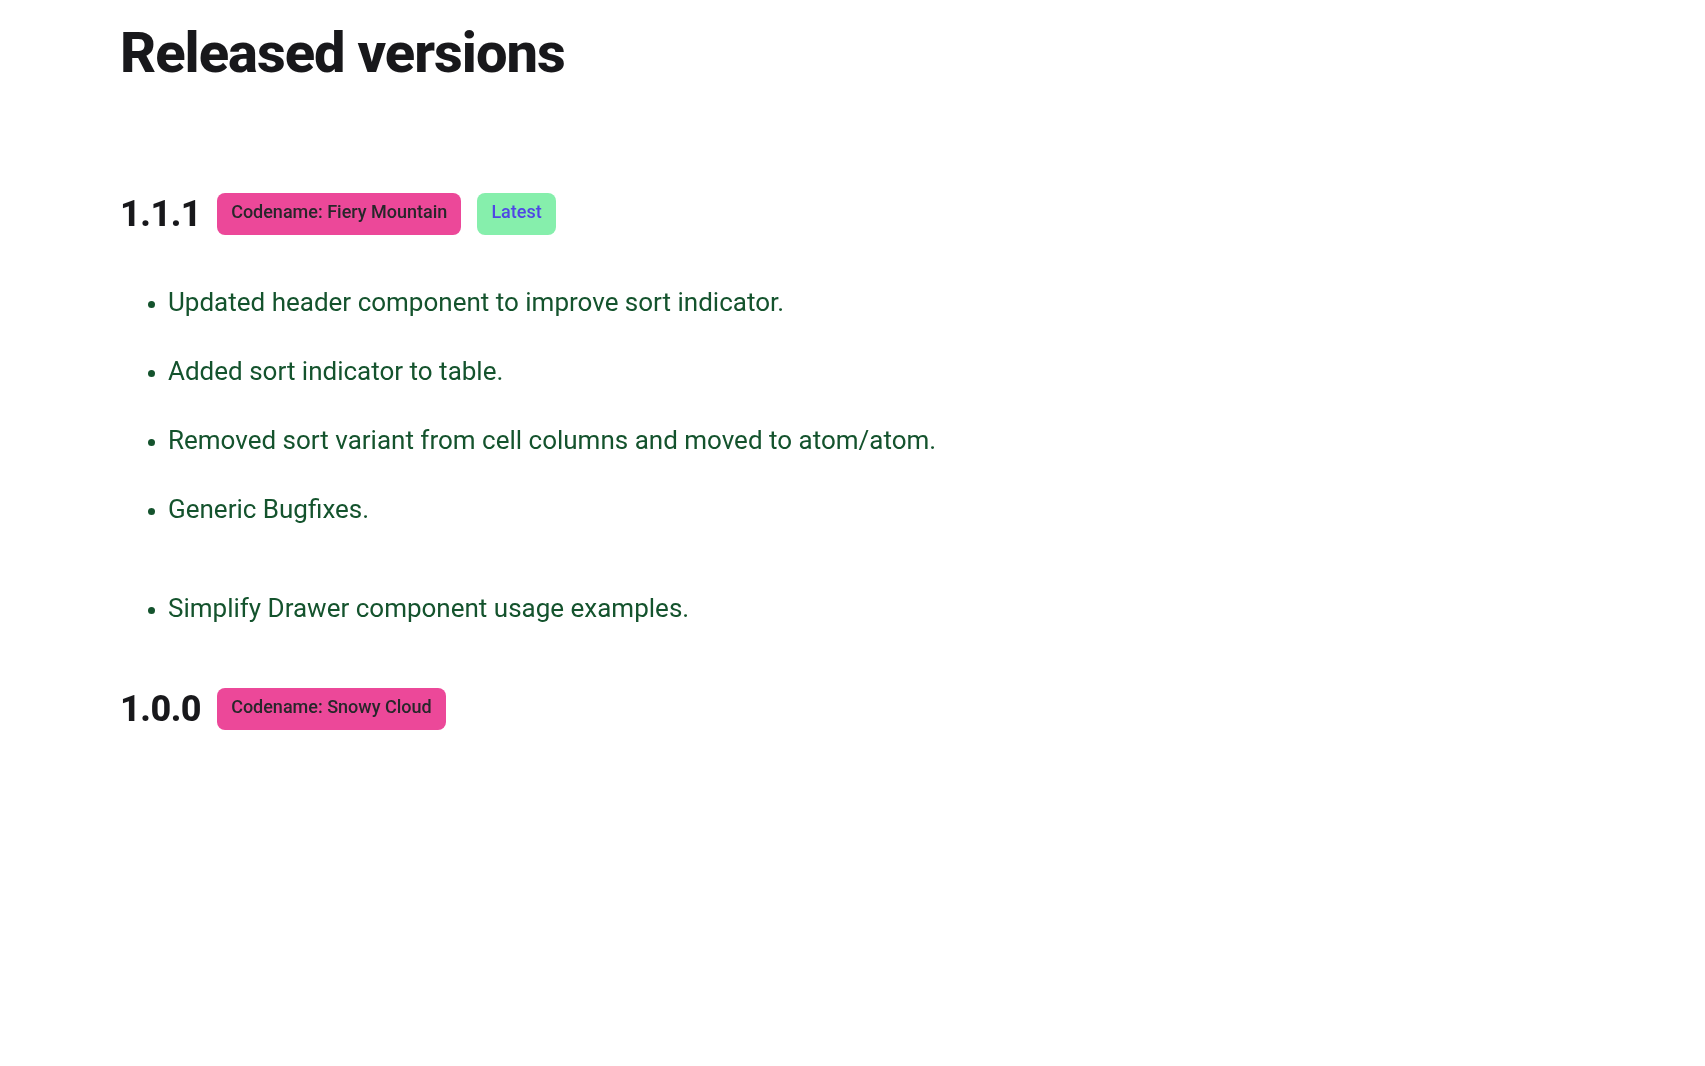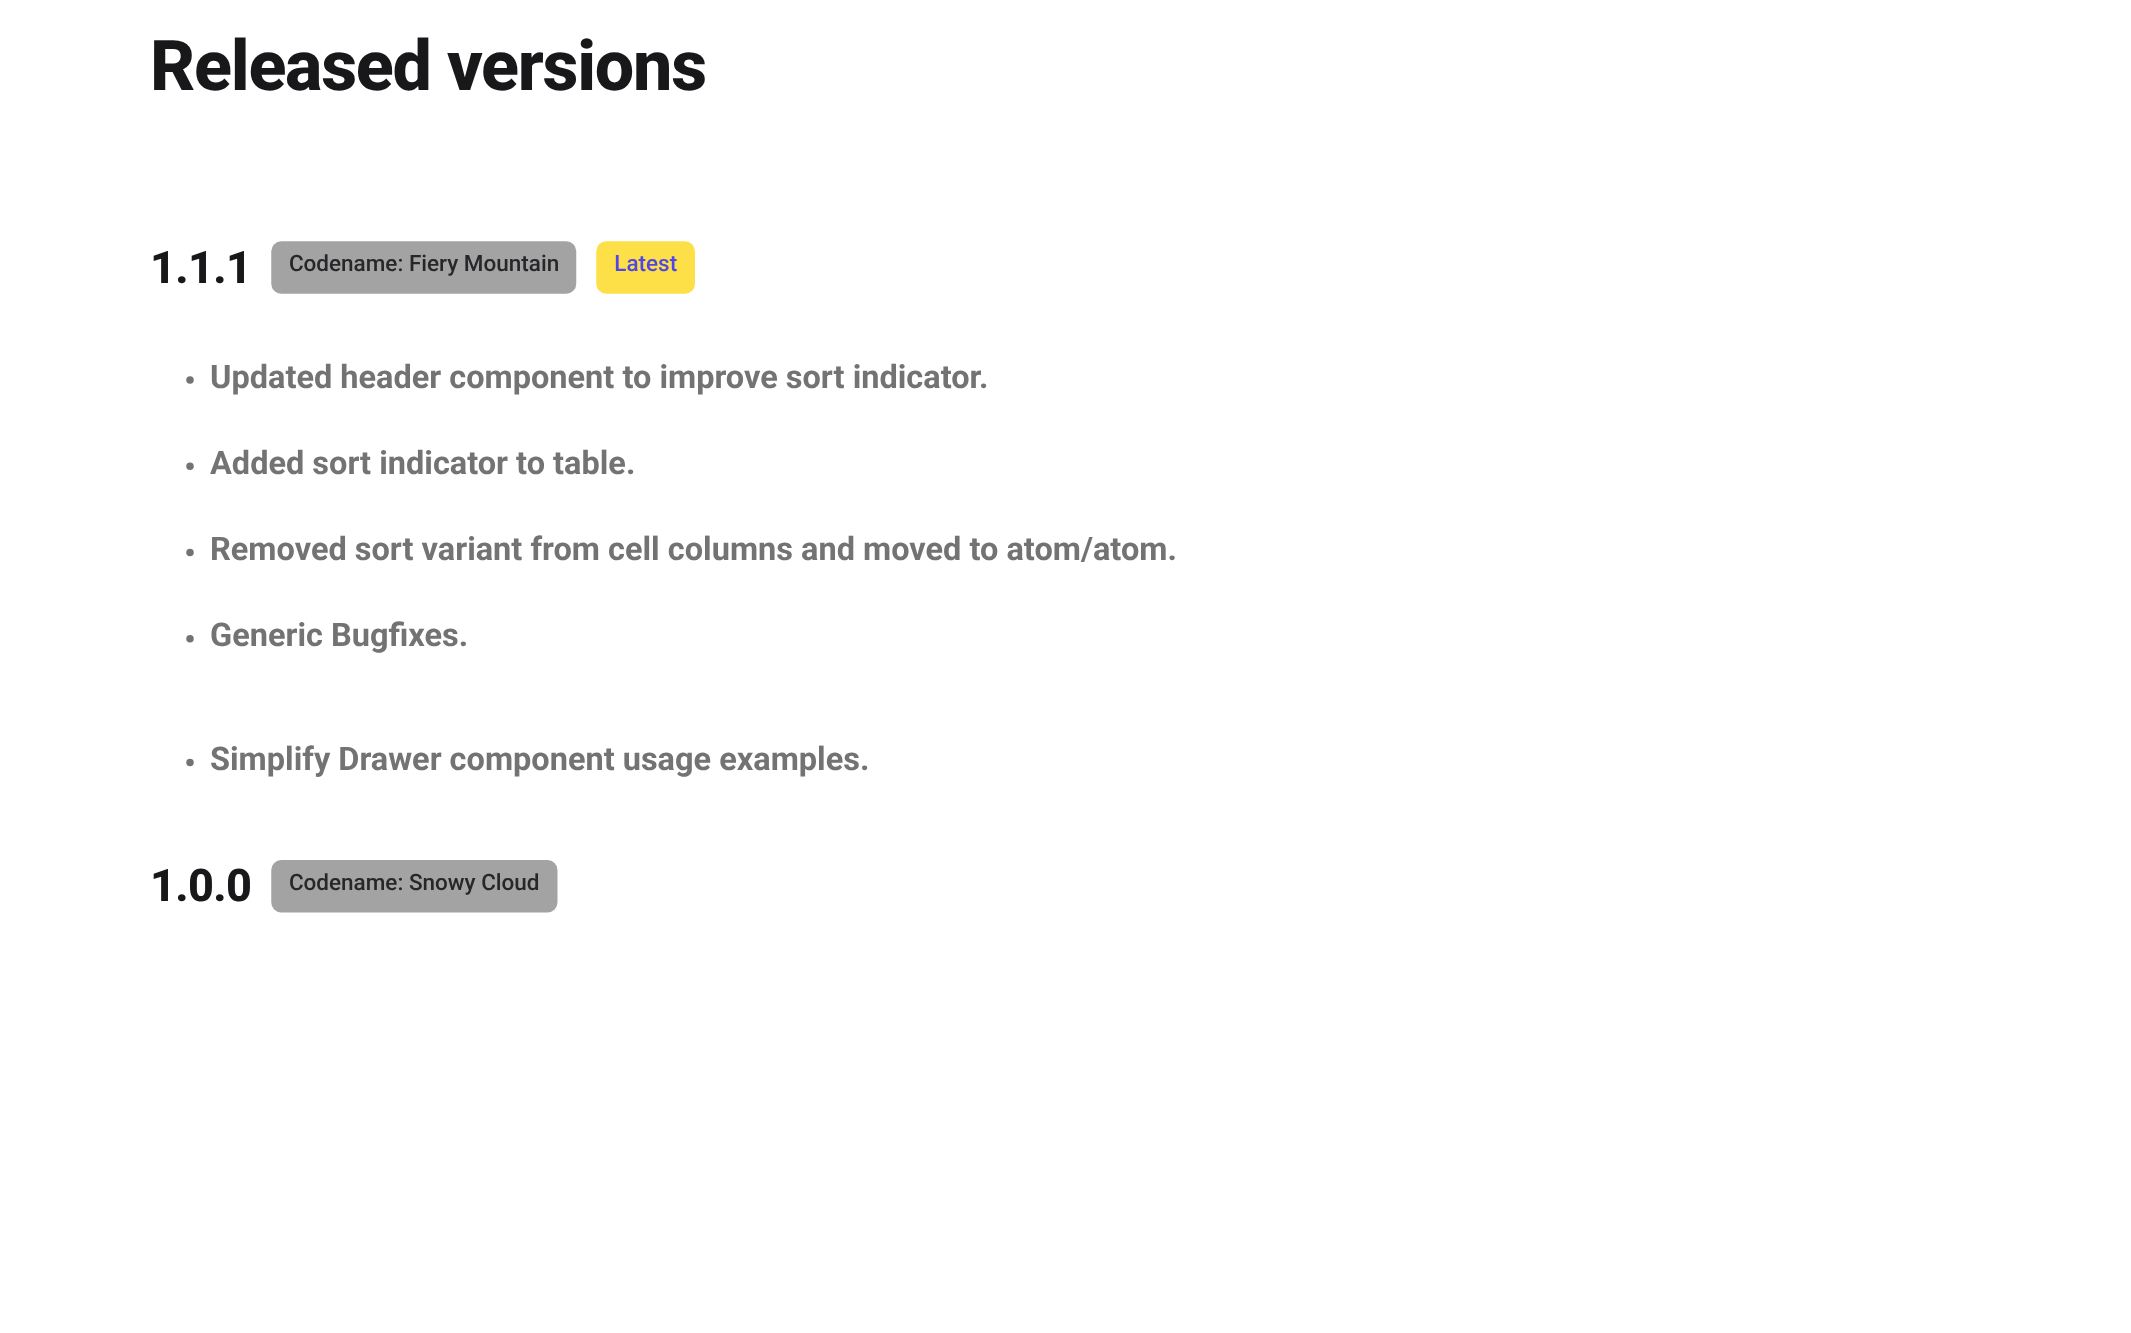--- a/index.html
+++ b/index.html
@@ -36,37 +36,36 @@
     }
     .badge {
       display: inline-block;
       padding: 6px 14px;
       border-radius: 8px;
       font-size: 18px;
       font-weight: 500;
       line-height: 1.4;
     }
     .badge-codename {
-      background: #a3a3a3;
+      background: #ec4899;
       color: #27272a;
     }
     .badge-latest {
-      background: #fde047;
+      background: #86efac;
       color: #4f46e5;
     }
     .changelog {
       list-style: disc;
       padding-left: 48px;
     }
     .changelog li {
       font-size: 26px;
       line-height: 1.5;
-      color: #737373;
+      color: #14532d;
       margin-bottom: 30px;
-      font-weight: bold;
     }
     .changelog li::marker {
       font-size: 22px;
     }
   </style>
 </head>
 <body>
 
 <h1 class="page-title">Released versions</h1>
 

